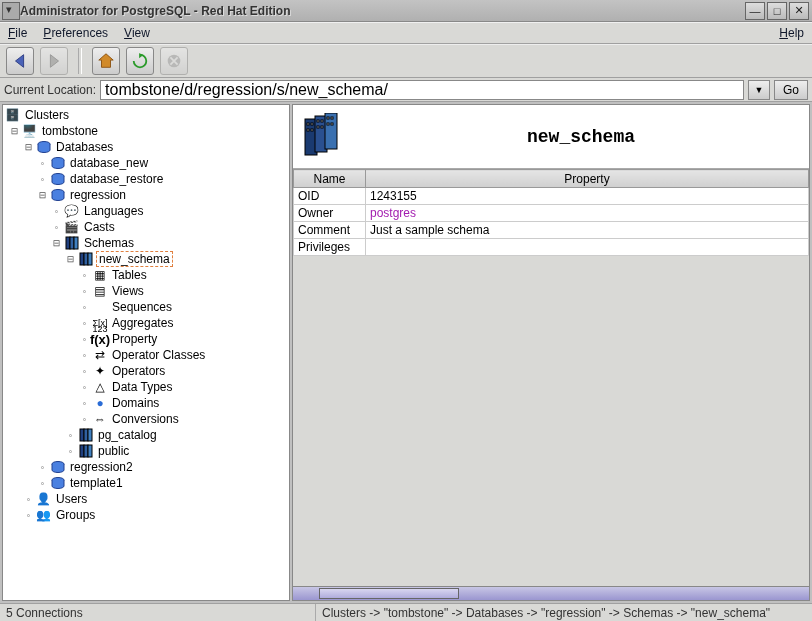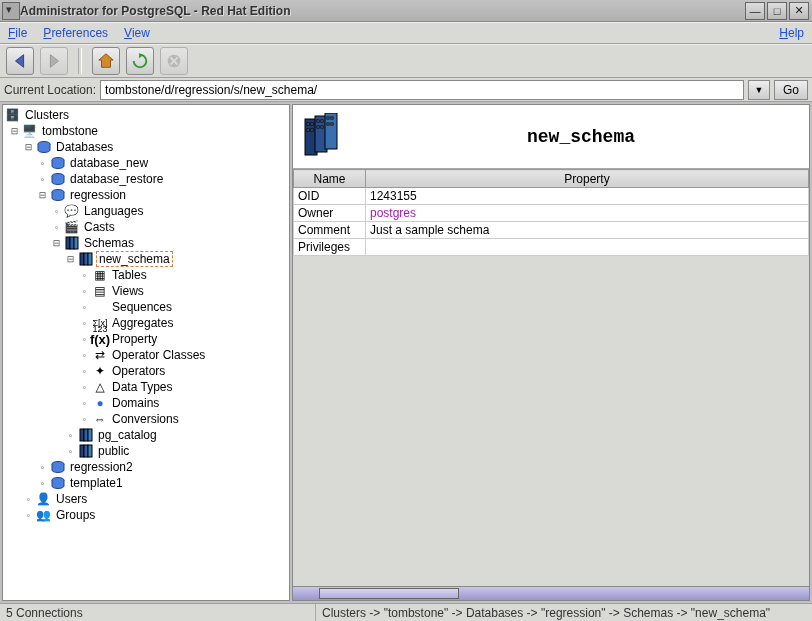--- a/index.html
+++ b/index.html
@@ -8,35 +8,35 @@
   
   .titlebar { height: 22px; background: linear-gradient(#c3c3c3,#b0b0b0); display: flex; align-items: center; border-bottom: 1px solid #888; }
   .titlebar .grab { width: 18px; height: 18px; margin-left: 2px; border: 1px solid #666; background: #aaa; position: relative; }
   .titlebar .grab::before { content:"▾"; position:absolute; left:3px; top:0; font-size:11px; color:#333;}
   .titlebar .title { font-weight: bold; color: #333; text-shadow: 1px 1px 0 #ddd; flex: 1;}
   .titlebar .winbtns { display:flex; gap:2px; padding-right:3px; }
   .titlebar .winbtn { width:20px; height:18px; background: linear-gradient(#ddd,#bbb); border:1px solid #666; display:flex; align-items:center; justify-content:center; font-size:11px; color:#222;}
   
   
   .menubar { height: 22px; background: #d9d9d6; border-top:1px solid #f0f0f0; border-bottom:1px solid #a0a0a0; display:flex; align-items:center; padding: 0 4px; }
-  .menubar .menuitem { padding: 2px 4px; text-decoration: underline; text-decoration-color: transparent; color:#1d4ed8; }
+  .menubar .menuitem { padding: 2px 4px; text-decoration: underline; text-decoration-color: transparent; color:#0f172a; }
   .menubar .menuitem .ul { text-decoration: underline; }
   .menubar .spacer { flex:1; }
   
   
   .toolbar { height: 34px; background: #d9d9d6; border-top:1px solid #eee; border-bottom:1px solid #a0a0a0; display:flex; align-items:center; padding: 0 6px; gap:6px; }
   .toolbar .divider { width:4px; height:26px; border-left:1px solid #aaa; border-right:1px solid #fff; margin:0 4px; }
   .tbtn { width:28px; height:28px; background: linear-gradient(#eee,#ccc); border:1px solid #888; border-radius:3px; display:flex; align-items:center; justify-content:center; }
   .tbtn.disabled { opacity:0.5; }
   .tbtn svg { width:18px; height:18px; }
   
   
   .locbar { height: 24px; background: #d9d9d6; border-bottom:1px solid #a0a0a0; display:flex; align-items:center; padding: 0 4px; gap:4px;}
   .locbar label { color:#333; }
-  .locbar input { flex:1; height:20px; border:1px solid #888; background:#fff; padding:0 4px; font-family:inherit; font-size:12px; }
+  .locbar input { flex:1; height:20px; border:1px solid #888; background:#fff; padding:0 4px; font-family:inherit; font-size:16px; }
   .locbar .drop { width:22px; height:20px; border:1px solid #888; background: linear-gradient(#eee,#ccc); display:flex; align-items:center; justify-content:center; font-size:9px;}
   .locbar .gobtn { width:34px; height:20px; border:1px solid #888; background: linear-gradient(#eee,#ccc); display:flex; align-items:center; justify-content:center;}
   
   
   .content { display:flex; height: calc(621px - 22px - 22px - 34px - 24px - 18px); background:#c0c0c0; }
   
   
   .treewrap { width: 288px; background:#d9d9d6; display:flex; flex-direction:column; border:1px solid #888; margin:2px; }
   .tree { flex:1; background:#fff; overflow:auto; padding:2px 0; }
   .tree ul { list-style:none; margin:0; padding:0; }

